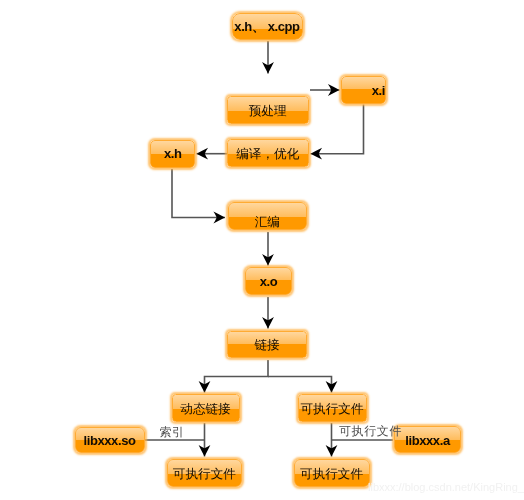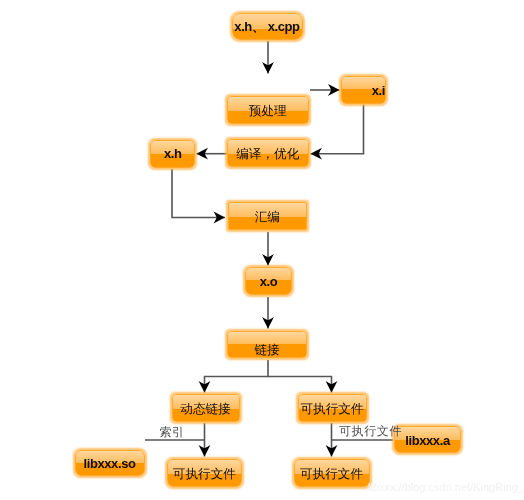--- a/index.html
+++ b/index.html
@@ -95,36 +95,36 @@
     </div>
   <div class="node lat" style="left: 341.3px; top: 75.9px; width: 44.7px; height: 27.8px; border-radius: 5px; border-color: rgb(255, 171, 51); background: linear-gradient(rgb(255, 215, 158) 0%, rgb(255, 189, 94) 46%, rgb(255, 153, 0) 46%, rgb(255, 153, 0) 100%); justify-content: flex-end;">
       <span class="node-label">x.i</span>
     </div>
   <div class="node lat" style="left: 150.3px; top: 139.5px; width: 45px; height: 28.1px; border-radius: 5px; border-color: rgb(255, 171, 51); background: linear-gradient(rgb(255, 215, 158) 0%, rgb(255, 189, 94) 50%, rgb(255, 153, 0) 50%, rgb(255, 153, 0) 100%);">
       <span class="node-label">x.h</span>
     </div>
   <div class="node cjk" style="left: 227px; top: 139.3px; width: 81.5px; height: 28px; border-radius: 3.5px; border-color: rgb(255, 171, 51); background: linear-gradient(rgb(255, 215, 158) 0%, rgb(255, 189, 94) 52%, rgb(255, 153, 0) 52%, rgb(255, 153, 0) 100%); justify-content: center;">
       <span class="node-label">编译，优化</span>
     </div>
-  <div class="node cjk" style="left: 227.5px; top: 201.9px; width: 79.5px; height: 28.6px; border-radius: 1px; border-color: rgb(255, 171, 51); background: linear-gradient(rgb(255, 215, 158) 0%, rgb(255, 189, 94) 53%, rgb(255, 153, 0) 53%, rgb(255, 153, 0) 100%);">
+  <div class="node cjk" style="left: 227.5px; top: 201.9px; width: 79.5px; height: 28.6px; border-radius: 6px; border-color: rgb(255, 171, 51); background: linear-gradient(rgb(255, 215, 158) 0%, rgb(255, 189, 94) 53%, rgb(255, 153, 0) 53%, rgb(255, 153, 0) 100%); align-items: flex-end;">
       <span class="node-label">汇编</span>
     </div>
   <div class="node lat" style="left: 245.4px; top: 266.8px; width: 46.4px; height: 28px; border-radius: 6px; border-color: rgb(255, 171, 51); background: linear-gradient(rgb(255, 215, 158) 0%, rgb(255, 189, 94) 46%, rgb(255, 153, 0) 46%, rgb(255, 153, 0) 100%);">
       <span class="node-label">x.o</span>
     </div>
-  <div class="node cjk" style="left: 227.3px; top: 330.9px; width: 79.5px; height: 27.6px; border-radius: 3.5px; border-color: rgb(255, 171, 51); background: linear-gradient(rgb(255, 215, 158) 0%, rgb(255, 189, 94) 46%, rgb(255, 153, 0) 46%, rgb(255, 153, 0) 100%); align-items: flex-end;">
+  <div class="node cjk" style="left: 227.3px; top: 330.9px; width: 79.5px; height: 27.6px; border-radius: 3.5px; border-color: rgb(255, 171, 51); background: linear-gradient(rgb(255, 215, 158) 0%, rgb(255, 189, 94) 46%, rgb(255, 153, 0) 46%, rgb(255, 153, 0) 100%);">
       <span class="node-label">链接</span>
     </div>
   <div class="node cjk" style="left: 171.5px; top: 394.2px; width: 68px; height: 27.5px; border-radius: 3.5px; border-color: rgb(255, 171, 51); background: linear-gradient(rgb(255, 215, 158) 0%, rgb(255, 189, 94) 52%, rgb(255, 153, 0) 52%, rgb(255, 153, 0) 100%);">
       <span class="node-label">动态链接</span>
     </div>
   <div class="node cjk" style="left: 297.5px; top: 394.2px; width: 69px; height: 27.5px; border-radius: 3.5px; border-color: rgb(255, 171, 51); background: linear-gradient(rgb(255, 215, 158) 0%, rgb(255, 189, 94) 52%, rgb(255, 153, 0) 52%, rgb(255, 153, 0) 100%);">
       <span class="node-label">可执行文件</span>
     </div>
-  <div class="node lat" style="left: 74.5px; top: 426.8px; width: 70px; height: 26.7px; border-radius: 6px; border-color: rgb(255, 171, 51); background: linear-gradient(rgb(255, 215, 158) 0%, rgb(255, 189, 94) 50%, rgb(255, 153, 0) 50%, rgb(255, 153, 0) 100%); margin-top: 23px;">
+  <div class="node lat" style="left: 74.5px; top: 426.8px; width: 70px; height: 26.7px; border-radius: 6px; border-color: rgb(255, 171, 51); background: linear-gradient(rgb(255, 215, 158) 0%, rgb(255, 189, 94) 50%, rgb(255, 153, 0) 50%, rgb(255, 153, 0) 100%);">
       <span class="node-label">libxxx.so</span>
     </div>
   <div class="node lat" style="left: 394px; top: 426.3px; width: 67px; height: 27px; border-radius: 6px; border-color: rgb(255, 171, 51); background: linear-gradient(rgb(255, 215, 158) 0%, rgb(255, 189, 94) 50%, rgb(255, 153, 0) 50%, rgb(255, 153, 0) 100%);">
       <span class="node-label">libxxx.a</span>
     </div>
   <div class="node cjk" style="left: 166.6px; top: 459px; width: 75.5px; height: 28px; border-radius: 6px; border-color: rgb(255, 171, 51); background: linear-gradient(rgb(255, 215, 158) 0%, rgb(255, 189, 94) 55%, rgb(255, 153, 0) 55%, rgb(255, 153, 0) 100%);">
       <span class="node-label">可执行文件</span>
     </div>
   <div class="node cjk" style="left: 293.5px; top: 459px; width: 76px; height: 28px; border-radius: 6px; border-color: rgb(255, 171, 51); background: linear-gradient(rgb(255, 215, 158) 0%, rgb(255, 189, 94) 55%, rgb(255, 153, 0) 55%, rgb(255, 153, 0) 100%);">
       <span class="node-label">可执行文件</span>

